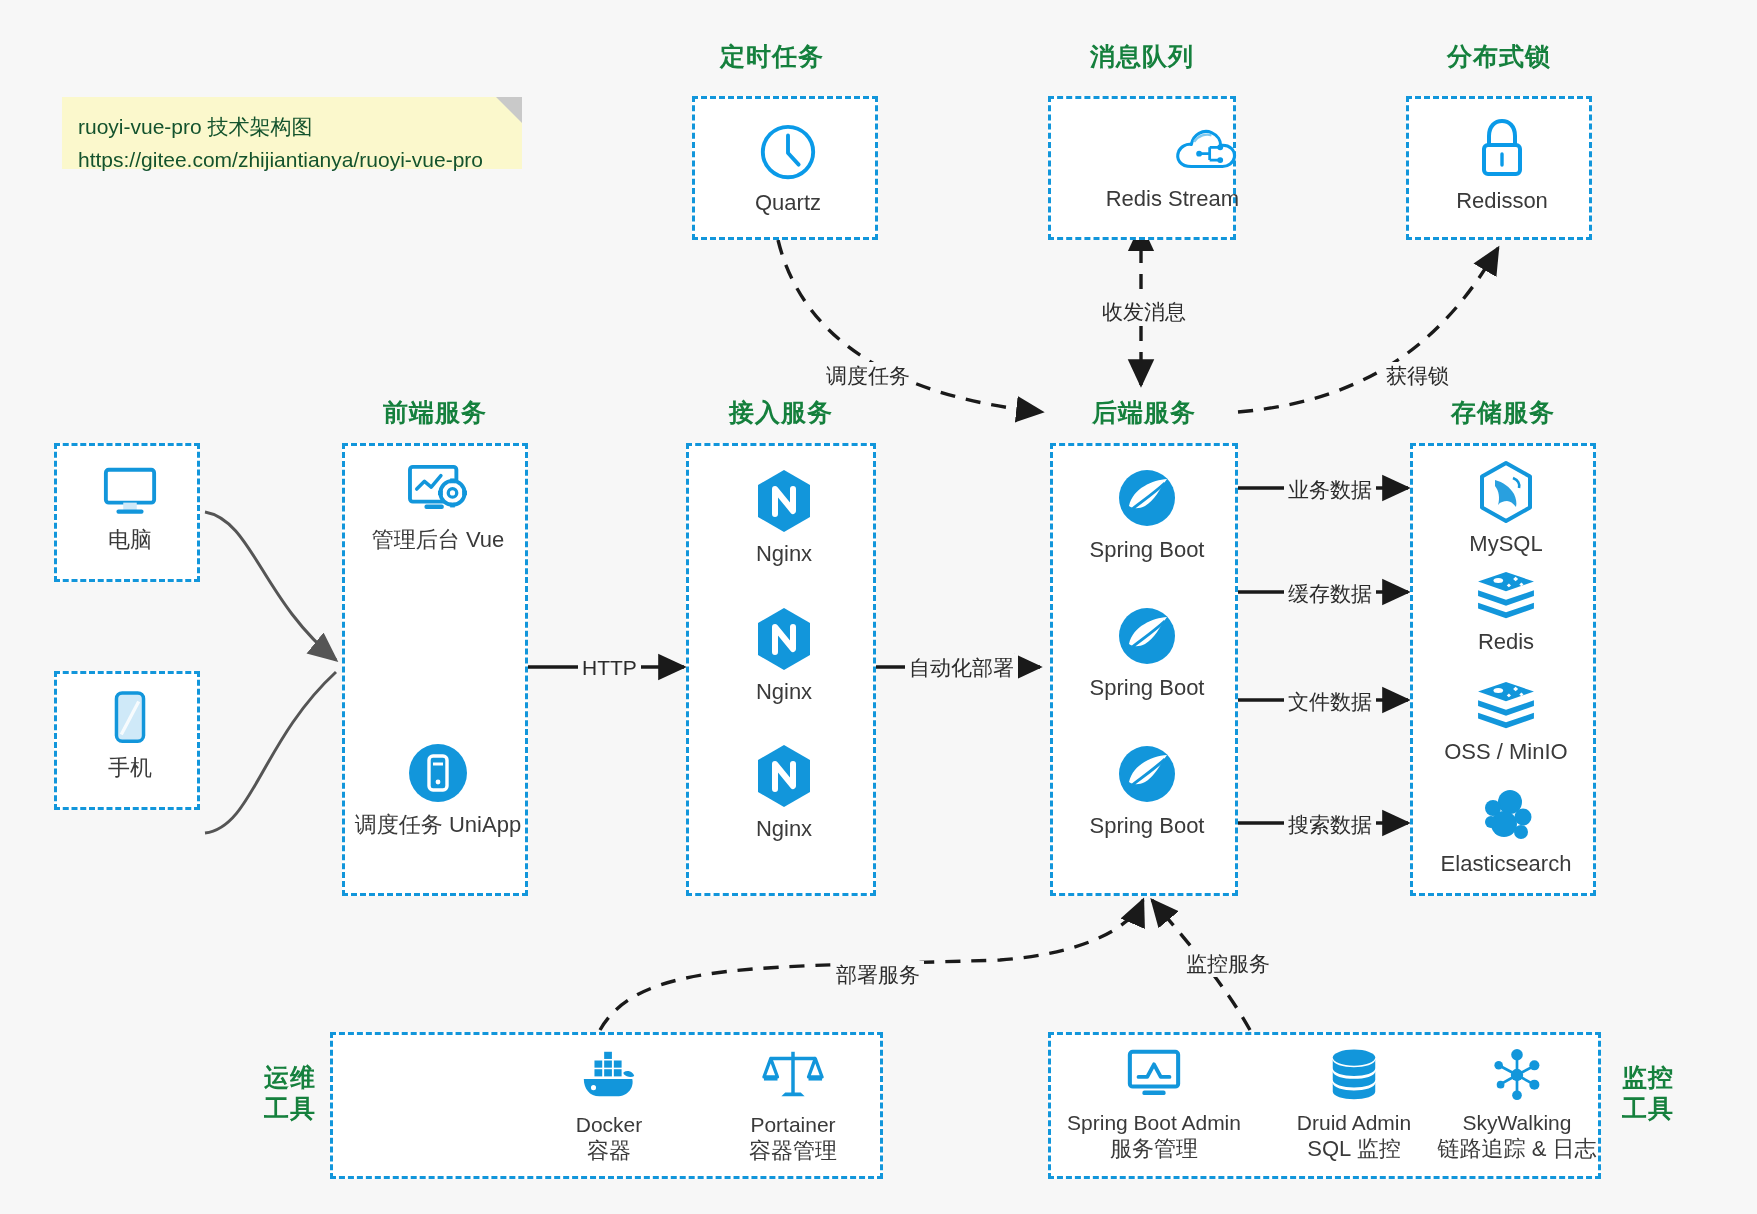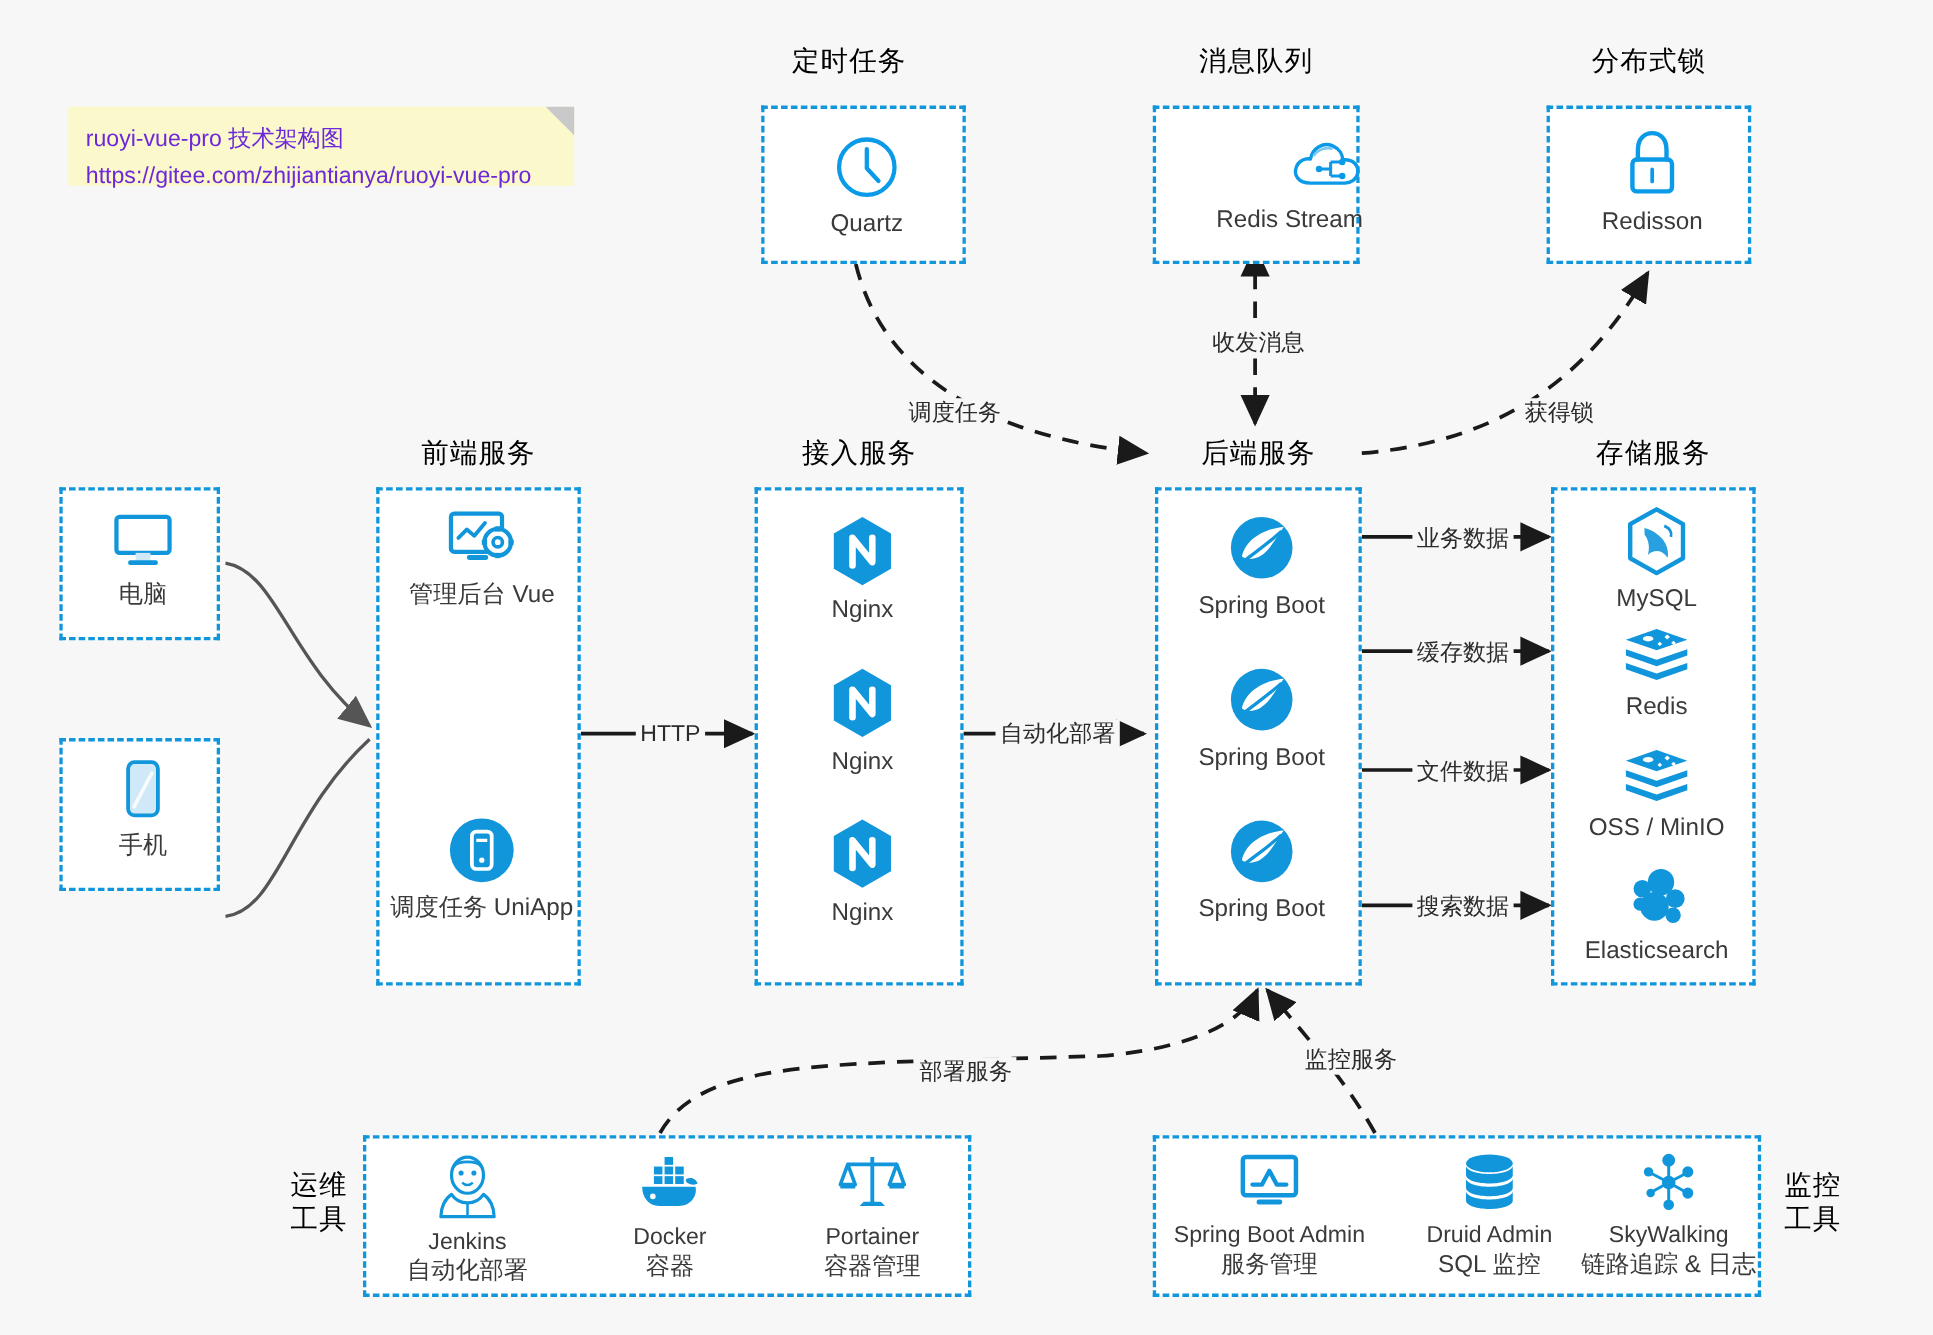--- a/index.html
+++ b/index.html
@@ -16,22 +16,22 @@
 
   
   .group{
     position:absolute;
     border:3px dashed #1296db;
     background:#ffffff;
     box-sizing:border-box;
   }
   .grp-title{
     position:absolute;
-    color:#000000;
-    font-weight:normal;
+    color:#15803d;
+    font-weight:bold;
     font-size:25px;
     letter-spacing:1px;
     white-space:nowrap;
     text-align:center;
     line-height:1.12;
   }
   
   .node{
     position:absolute;
     display:flex;flex-direction:column;
@@ -52,21 +52,21 @@
     font-size:21px;color:#2b2b2b;
     background:#f7f7f7;
     padding:1px 4px;white-space:nowrap;
     line-height:1.2;
   }
 
   
   .note{
     position:absolute;
     background:#fbf8cc;
-    color:#6d28d9;
+    color:#14532d;
     font-size:21px;line-height:1.55;
     padding:14px 18px 14px 16px;
     box-sizing:border-box;
     white-space:nowrap;
   }
   .note .fold{
     position:absolute;right:0;top:0;
     width:0;height:0;
     border-left:26px solid transparent;
     border-top:26px solid #c9c9c9;
@@ -377,36 +377,20 @@
       <span class="cap">Elasticsearch</span>
     </div>
   </div>
 
   <div class="grp-title" style="left:254px;top:1062px;width:72px;line-height:1.25;">
     <div>运维</div>
     <div>工具</div>
   </div>
   <div class="group" style="left:330px;top:1032px;width:553px;height:147px;">
 
-    <div class="node" style="left:0;top:12px;width:184px;">
-      <span class="ico">
-        <svg width="58" height="62" viewBox="0 0 58 64">
-          <ellipse cx="29" cy="22" rx="15" ry="17" fill="none" stroke="#1296db" stroke-width="3"></ellipse>
-          <path d="M14 40 C18 46 24 48 29 48 C34 48 40 46 44 40
-                   C50 44 54 52 54 61 L4 61 C4 52 8 44 14 40 Z" fill="none" stroke="#1296db" stroke-width="3" stroke-linejoin="round"></path>
-          <path d="M29 48 L29 61" fill="none" stroke="#1296db" stroke-width="2.4"></path>
-          <circle cx="23" cy="20" r="2.4" fill="#1296db"></circle>
-          <circle cx="35" cy="20" r="2.4" fill="#1296db"></circle>
-          <path d="M24 29 C27 32 31 32 34 29" fill="none" stroke="#1296db" stroke-width="2.4"></path>
-          <path d="M16 14 C20 8 38 8 42 14" fill="none" stroke="#1296db" stroke-width="2.6"></path>
-        </svg>
-      </span>
-      <span class="cap sm">Jenkins</span>
-      <span class="cap2">自动化部署</span>
-    </div>
 
     <div class="node" style="left:184px;top:12px;width:184px;">
       <span class="ico">
         <svg width="62" height="58" viewBox="0 0 64 58">
           <g fill="#1296db">
             <rect x="17" y="22" width="8" height="7.4"></rect>
               <rect x="27" y="22" width="8" height="7.4"></rect>
             <rect x="37" y="22" width="8" height="7.4"></rect>
             <rect x="17" y="13" width="8" height="7.4"></rect>
               <rect x="27" y="13" width="8" height="7.4"></rect>

